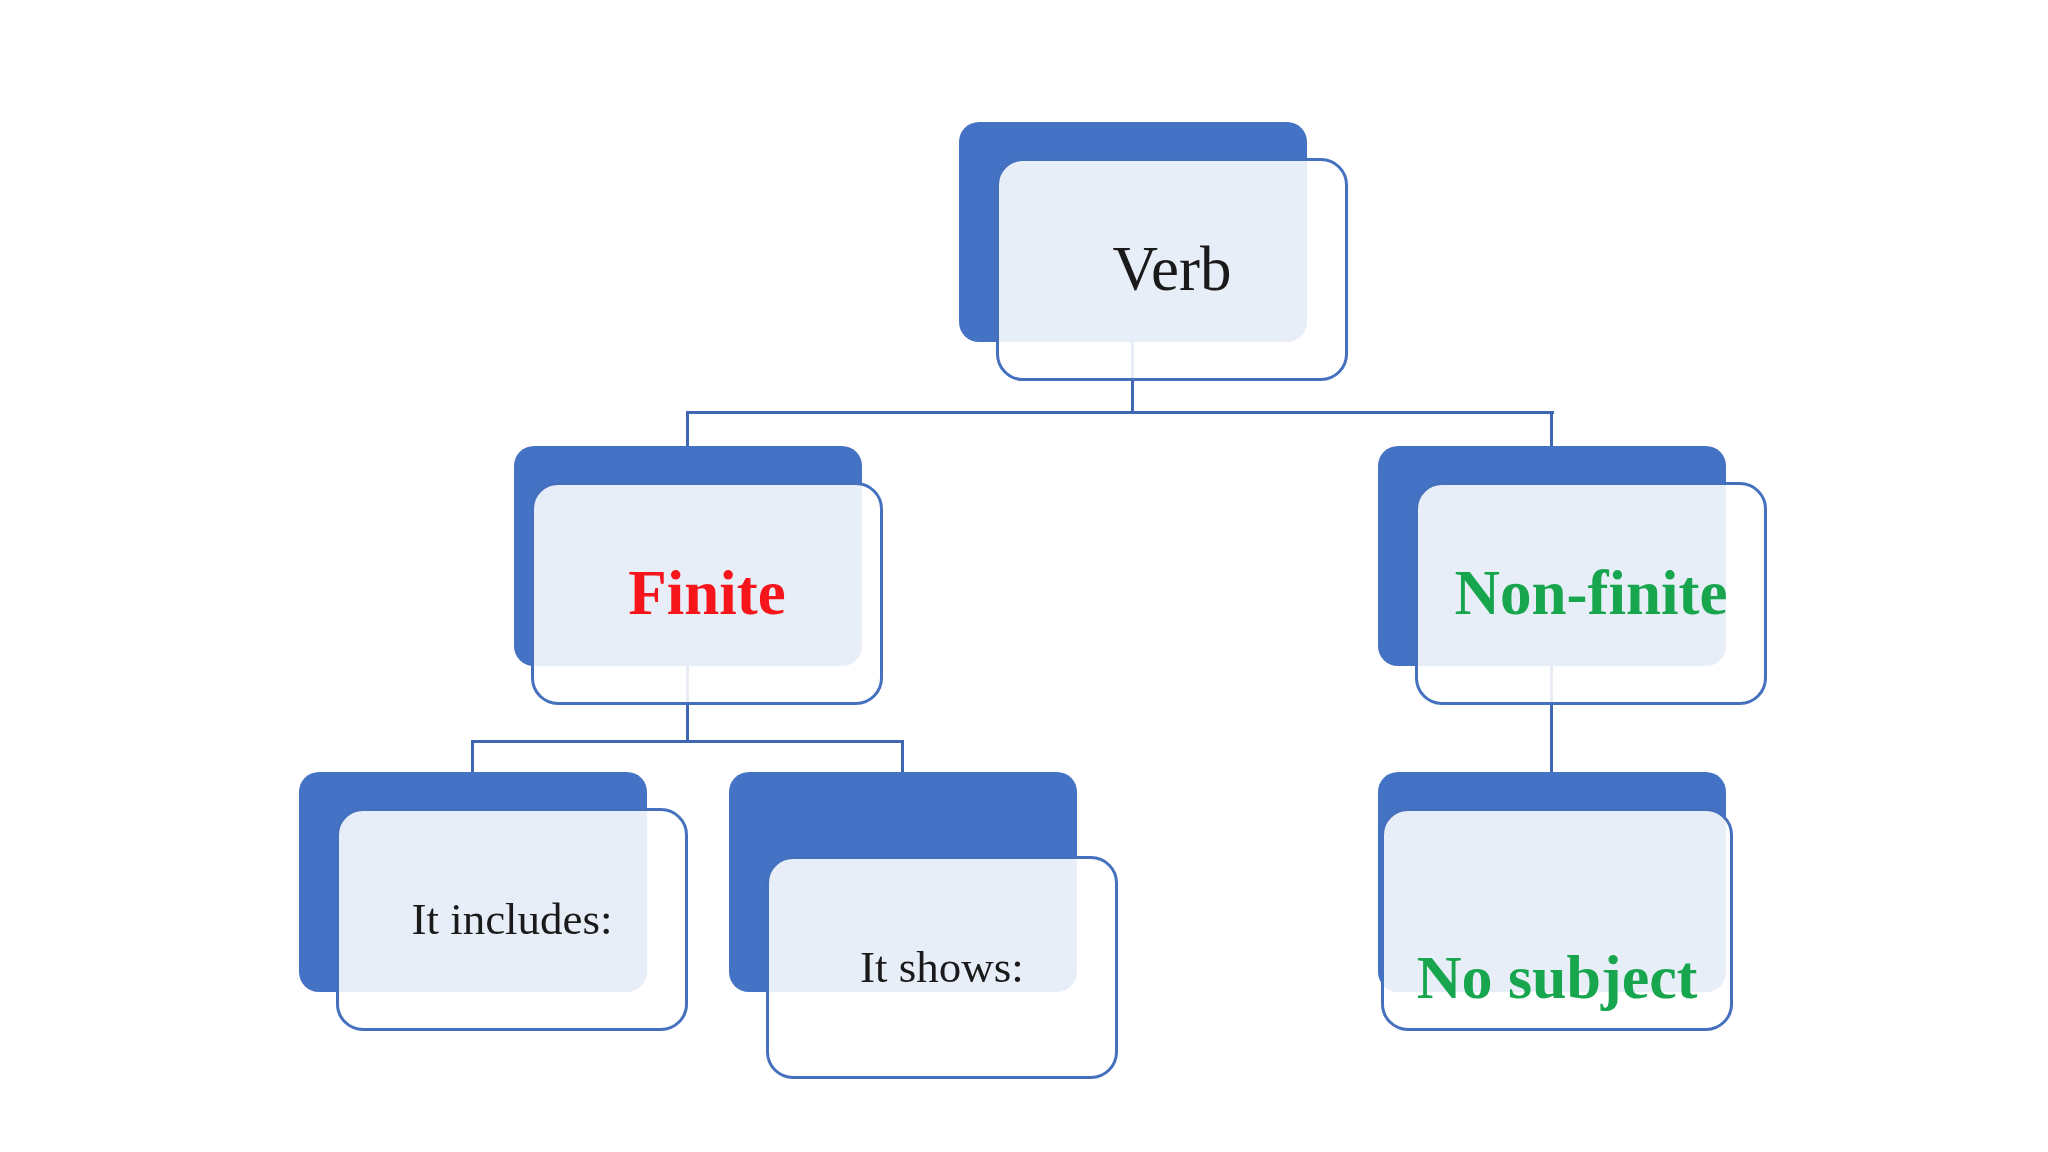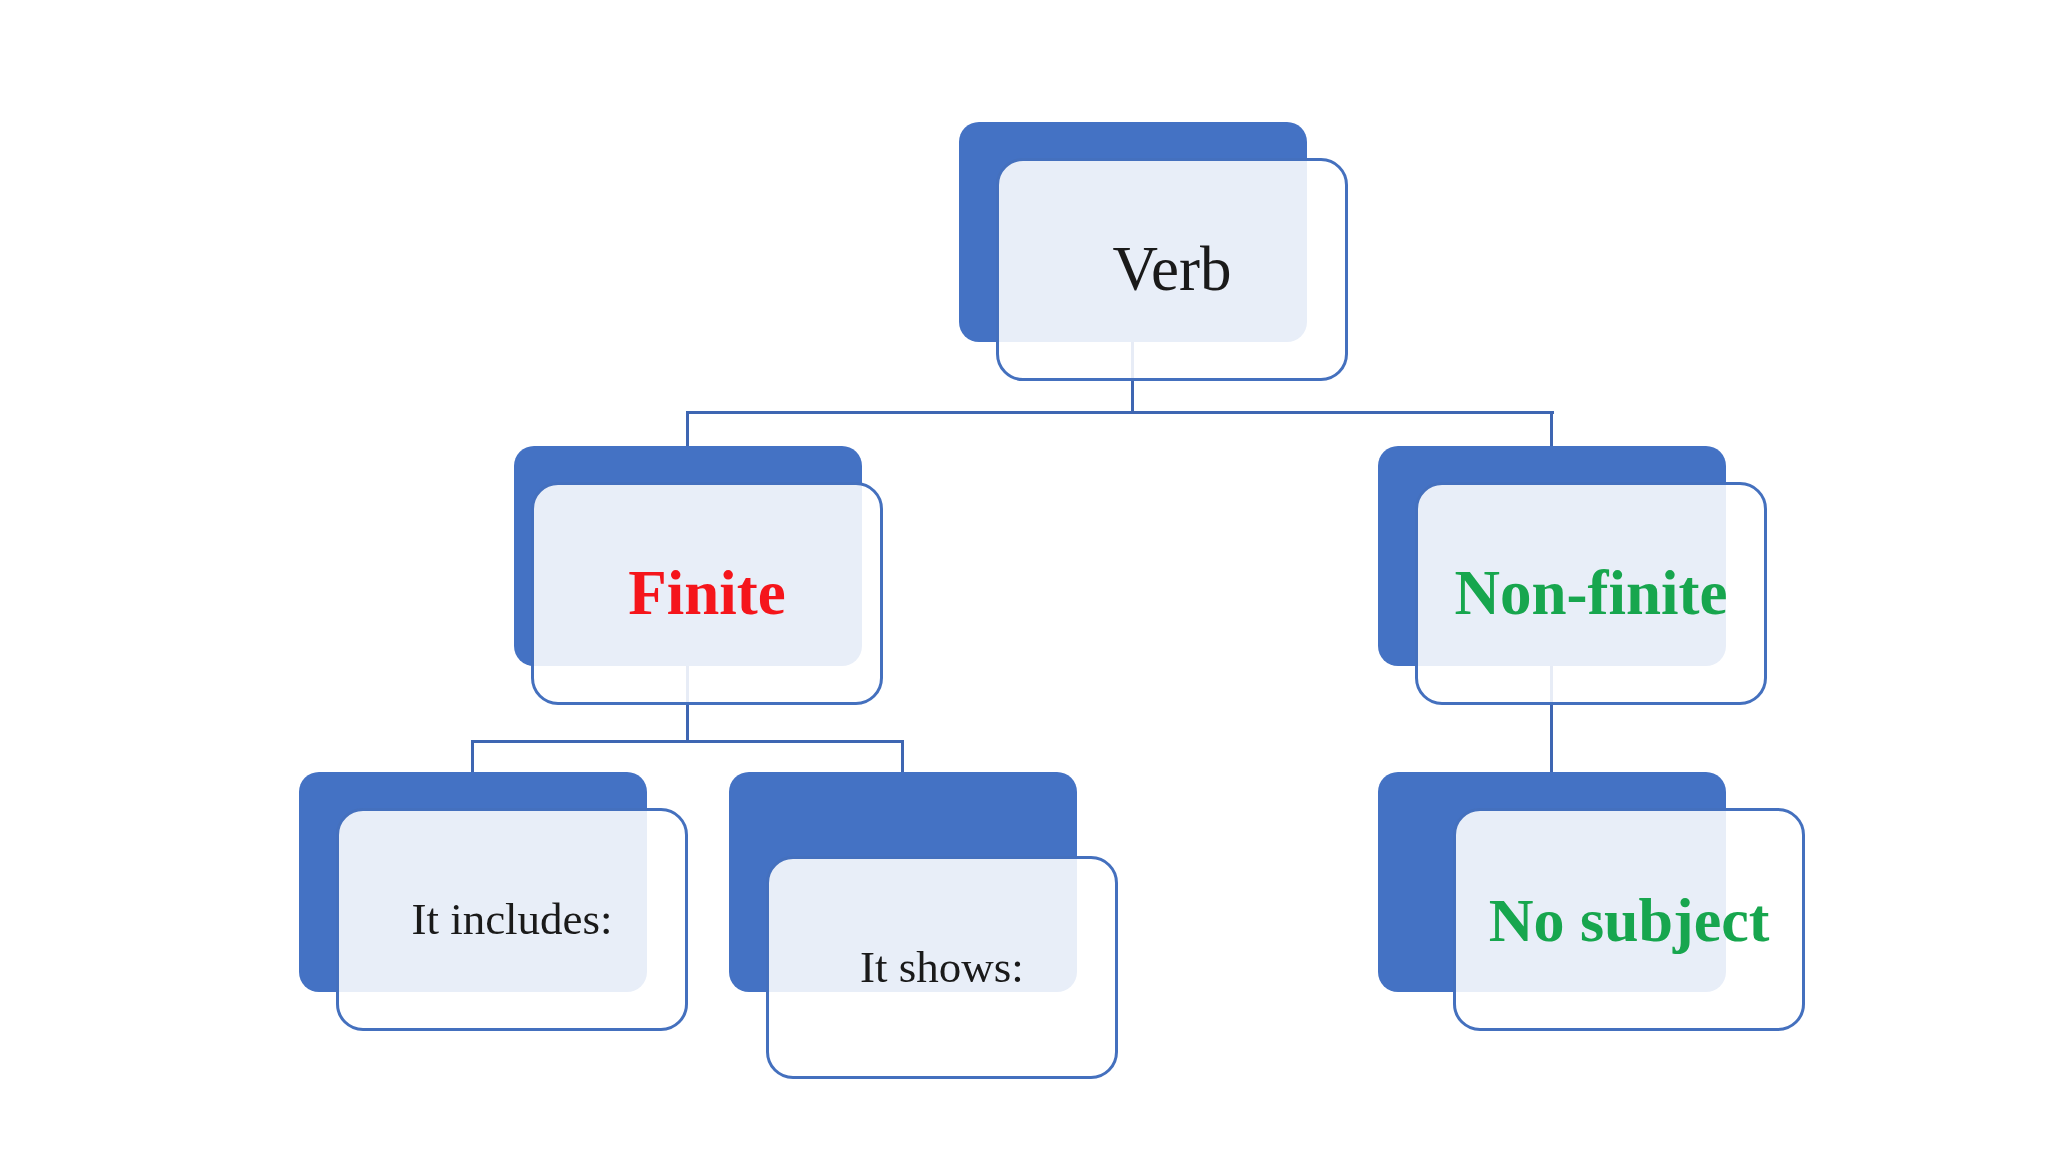--- a/index.html
+++ b/index.html
@@ -76,21 +76,21 @@
   #card-verb        { left: 990px;  top: 158px; }
   #shadow-finite    { left: 508px;  top: 446px; }
   #card-finite      { left: 525px;  top: 482px; }
   #shadow-nonfinite { left: 1372px; top: 446px; }
   #card-nonfinite   { left: 1409px; top: 482px; text-align: right; }
   #shadow-includes  { left: 293px;  top: 772px; }
   #card-includes    { left: 330px;  top: 808px; }
   #shadow-shows     { left: 723px;  top: 772px; }
   #card-shows       { left: 760px;  top: 856px; }
   #shadow-nosubject { left: 1372px; top: 772px; }
-  #card-nosubject   { left: 1447px; top: 808px; }
+  #card-nosubject   { left: 1375px; top: 808px; justify-content: flex-end; }
 </style>
 </head>
 <body>
 
 <div id="canvas">
 
   <div class="connector v" id="edge-verb-stem"></div>
   <div class="connector h" id="edge-verb-bar"></div>
   <div class="connector v" id="edge-drop-finite"></div>
   <div class="connector v" id="edge-drop-nonfinite"></div>

